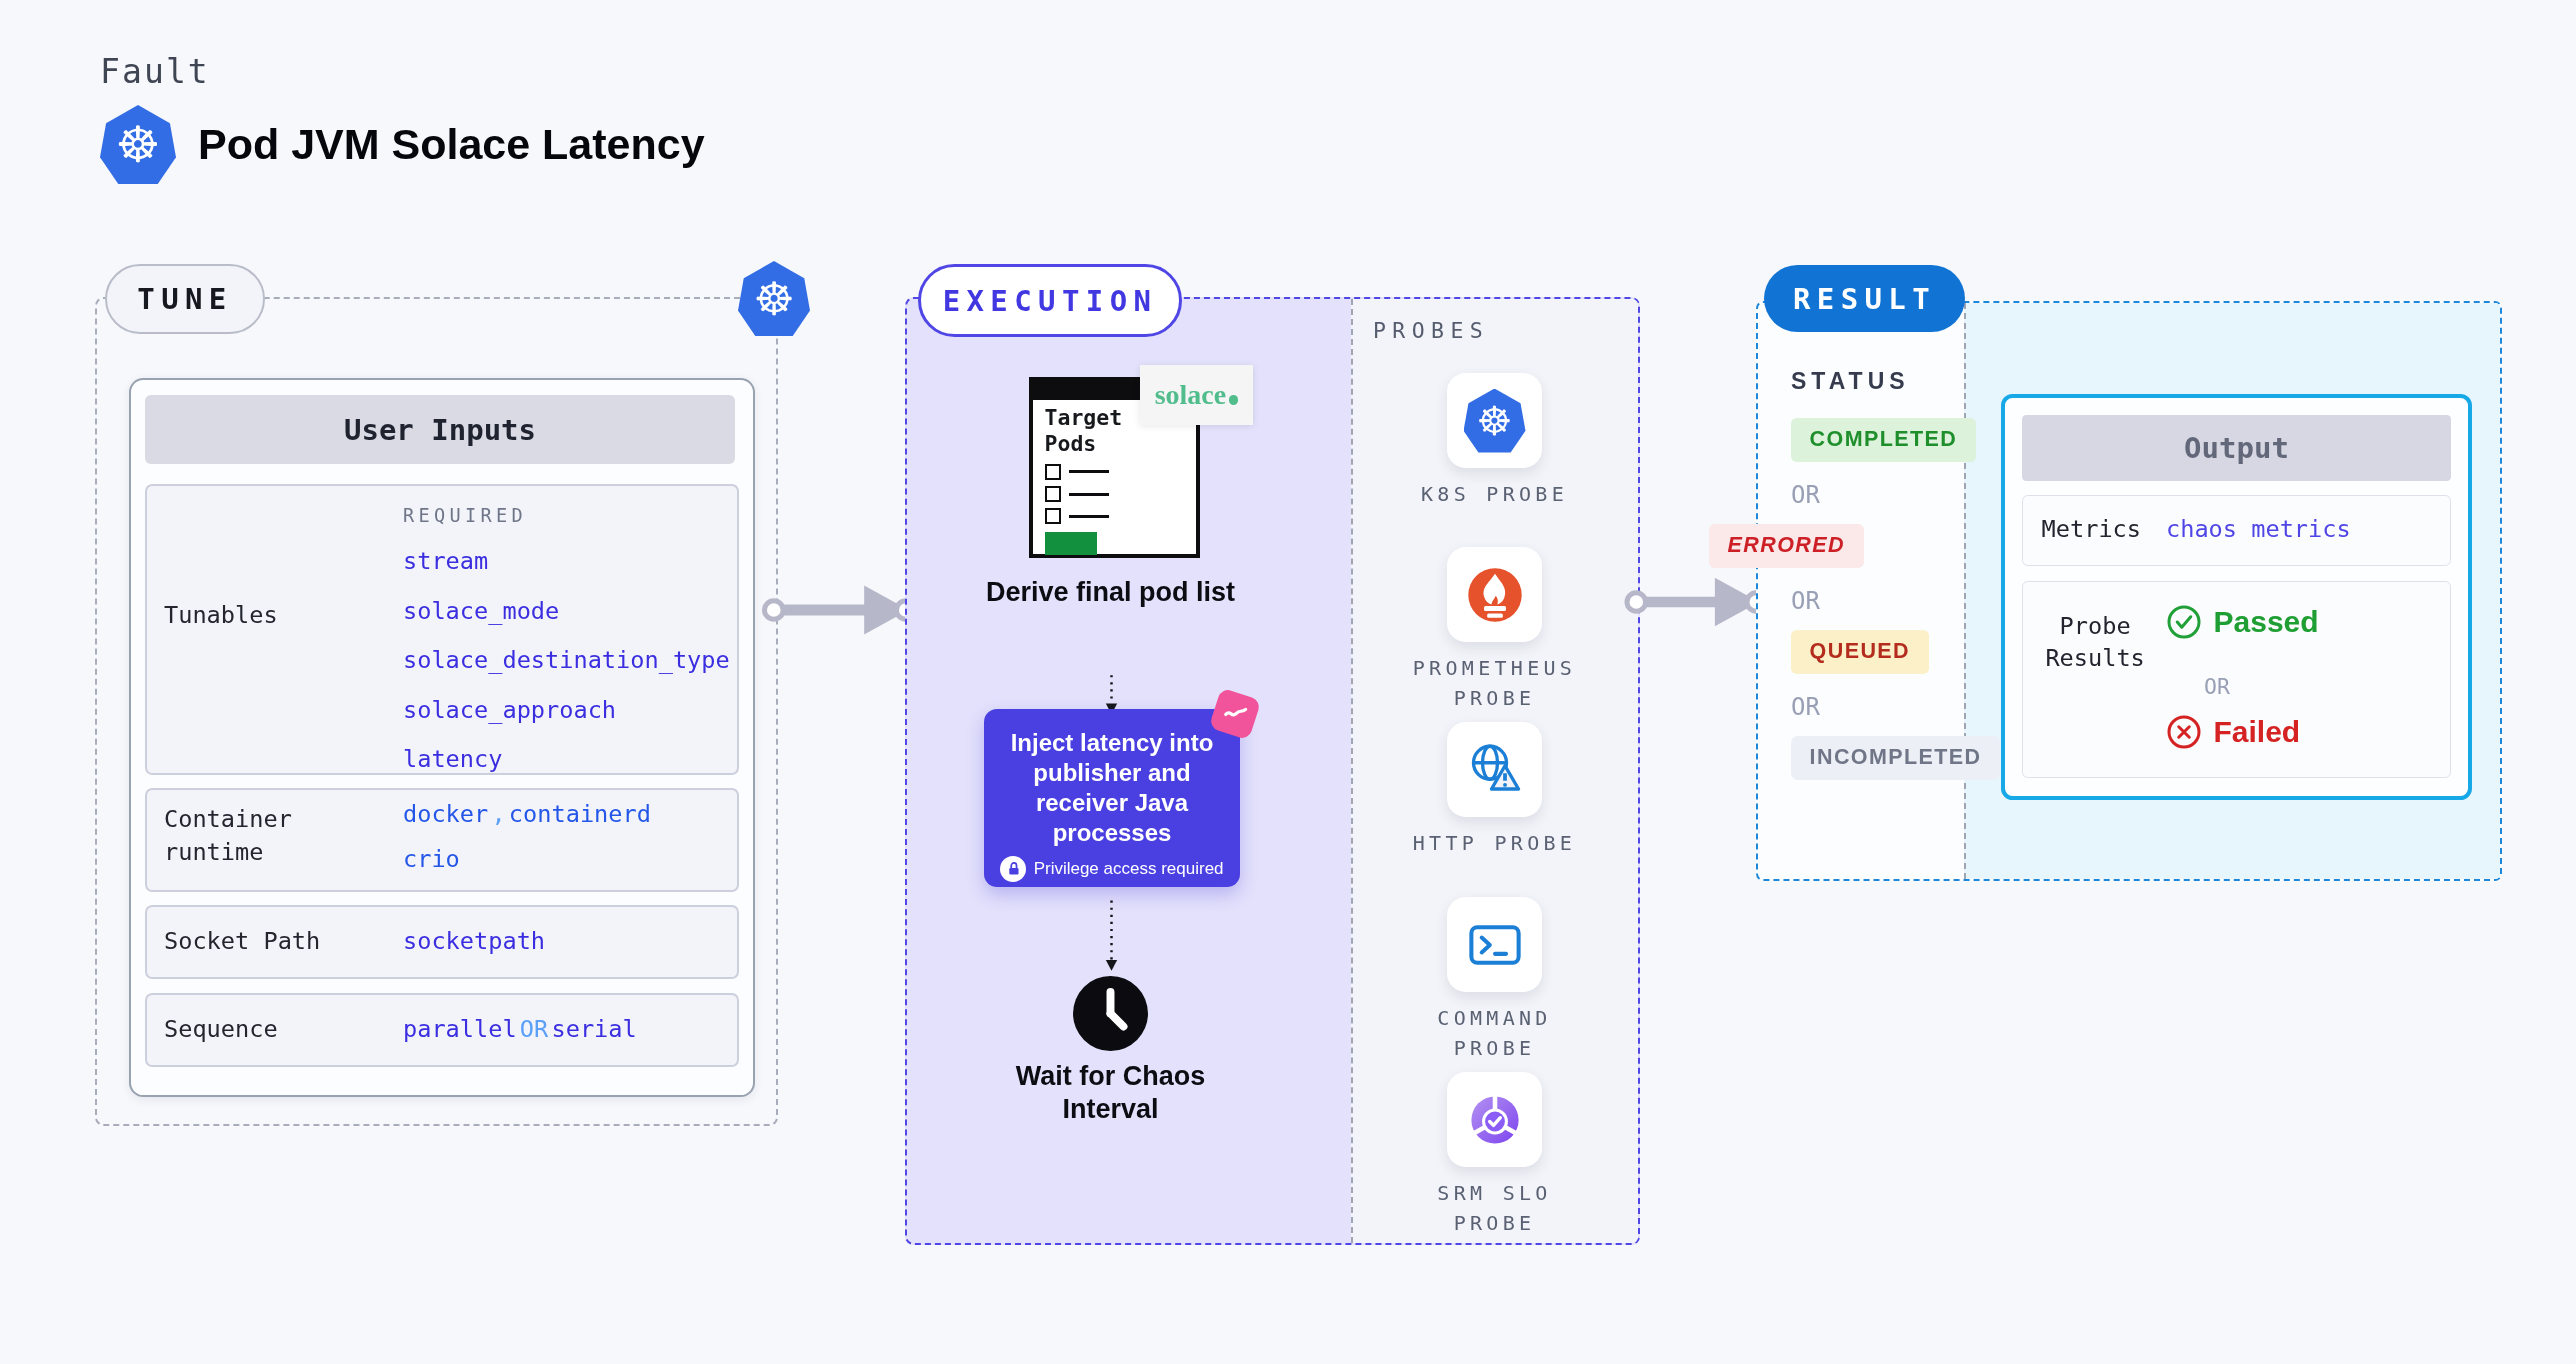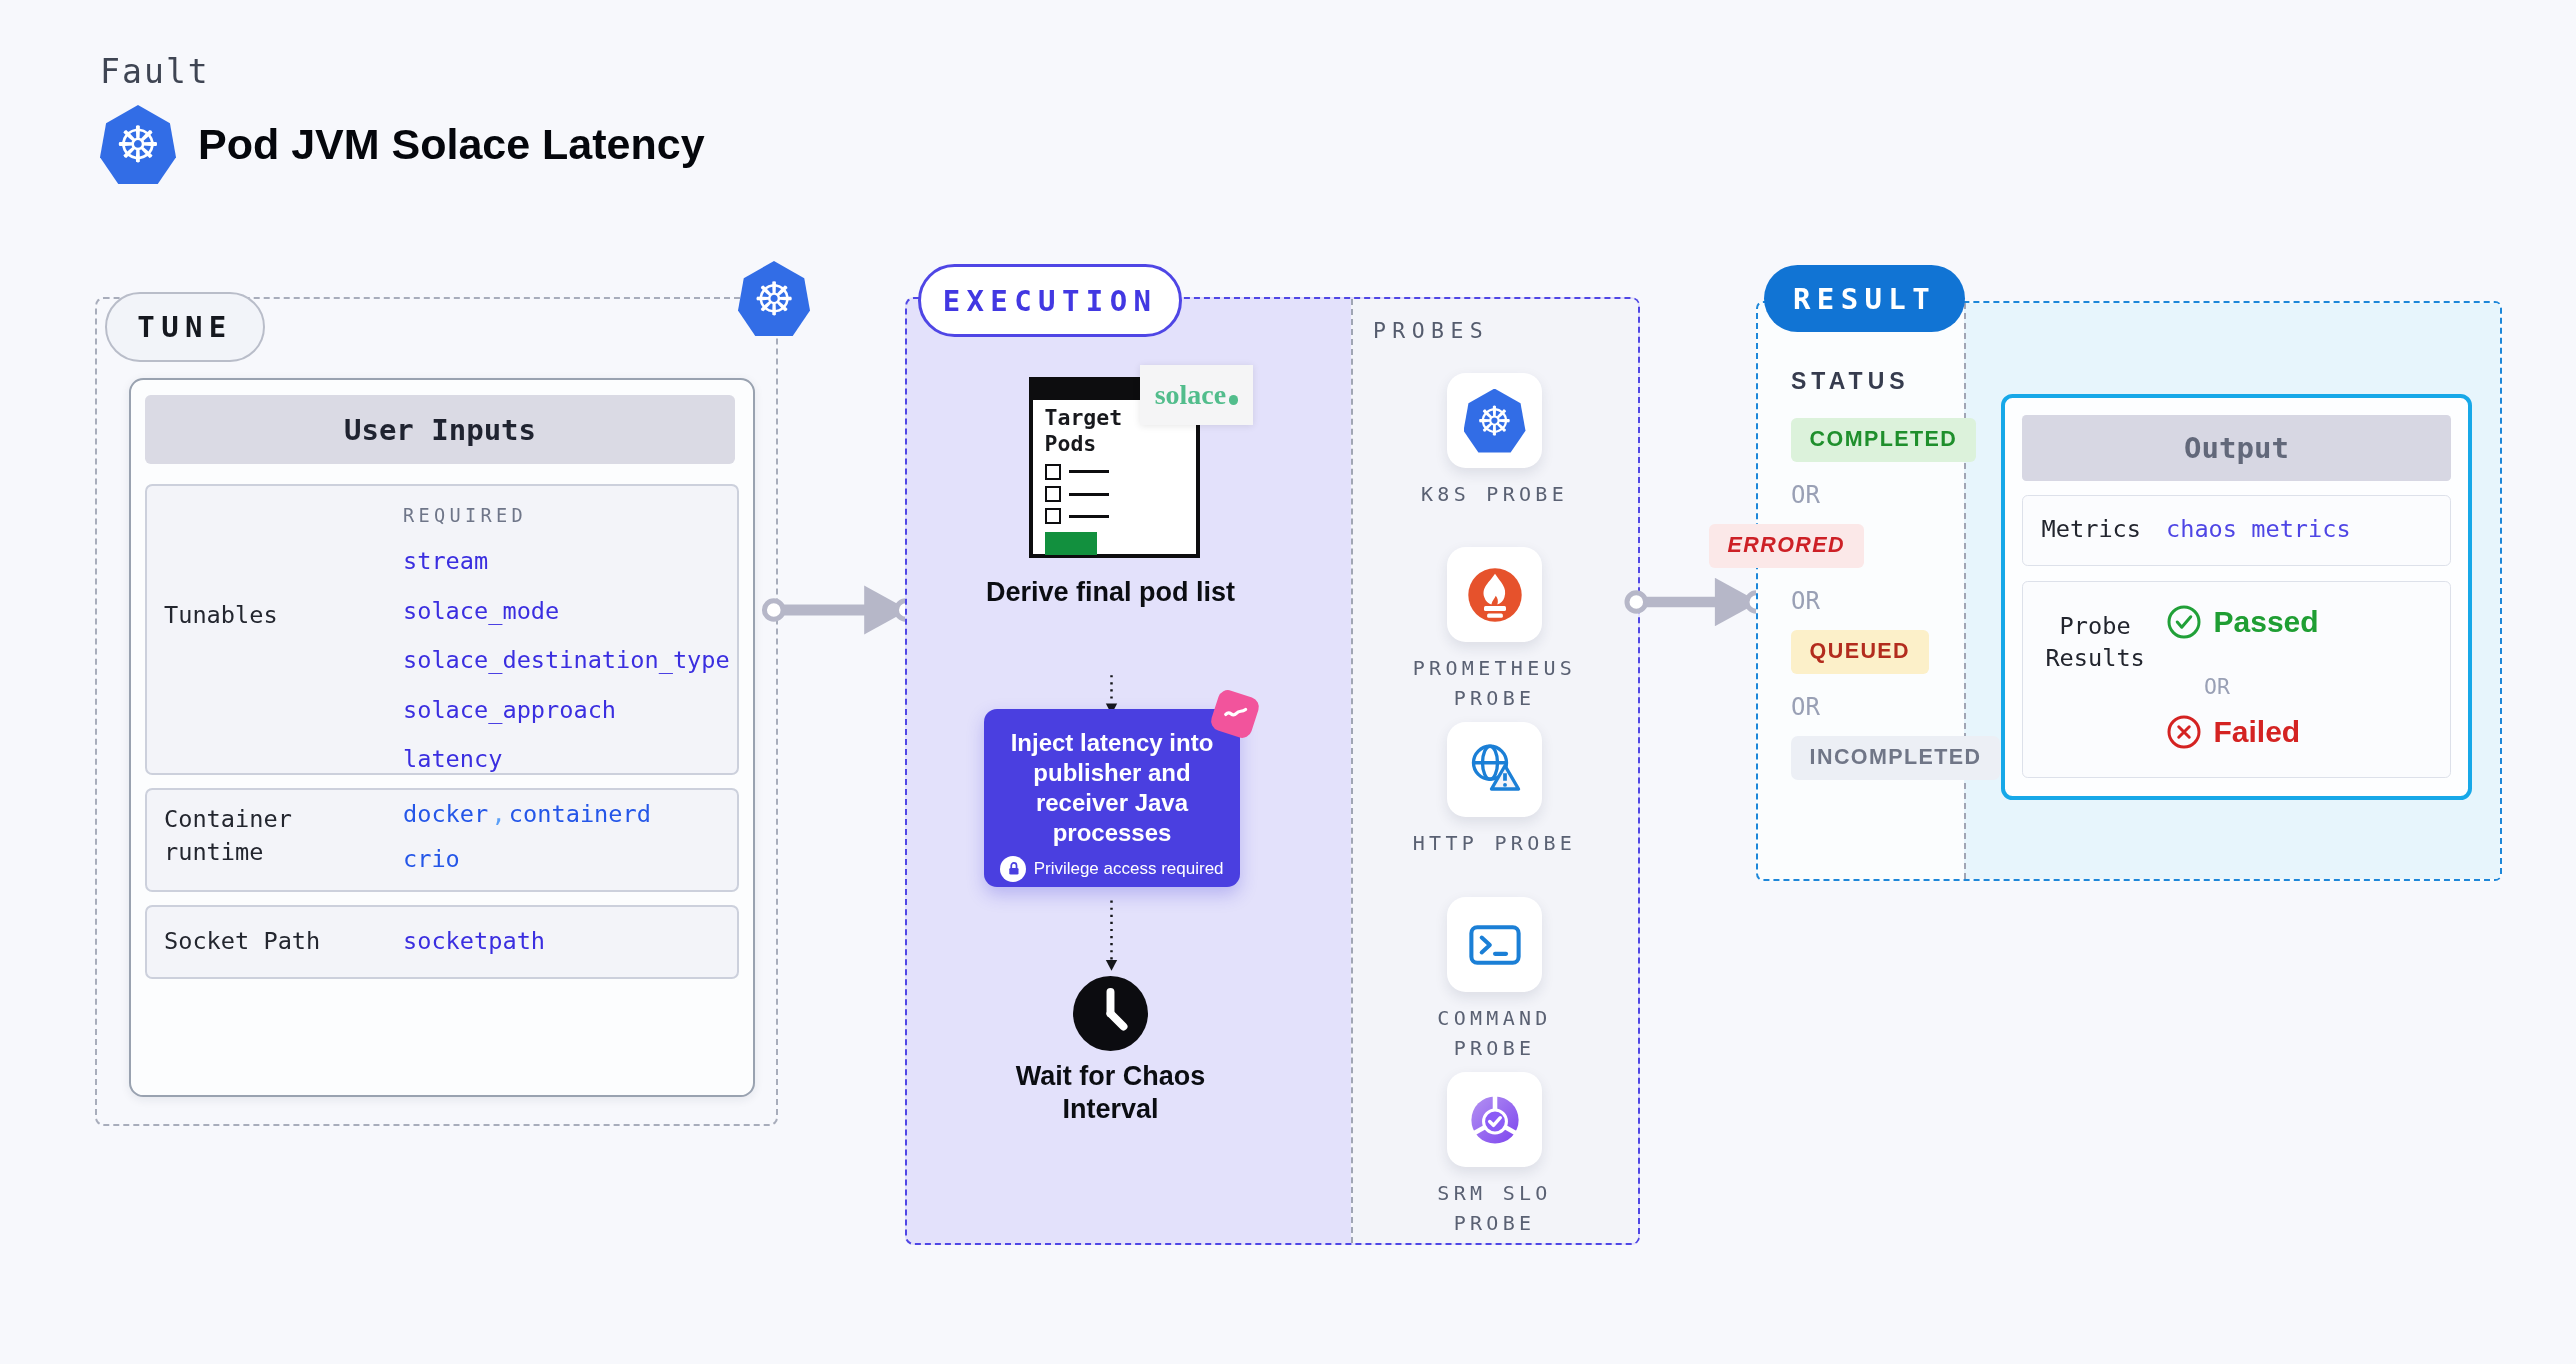--- a/index.html
+++ b/index.html
@@ -13,21 +13,21 @@
   .kicker{left:100px;top:52px;font-size:33px;color:#3f4553;letter-spacing:2.1px;}
   .k8s-hex{background:#326de6;color:#fff;display:flex;align-items:center;justify-content:center;
            clip-path:polygon(50% 0%,92% 23%,100% 66%,76% 100%,24% 100%,0% 66%,8% 23%);}
   .logo-badge{left:100px;top:105px;width:76px;height:79px;font-size:50px;}
   .page-title{left:198px;top:105px;height:79px;display:flex;align-items:center;
               font-size:43px;font-weight:bold;color:#05070c;}
 
   
   .tune-box{left:95px;top:297px;width:679px;height:825px;border:2.9px dashed #a8adbb;border-radius:8.6px;}
   .tune-pill{left:105px;top:264px;width:156px;height:66px;background:#f2f4f9;border:2.9px solid #b9bdc9;
-             border-radius:37px;font-size:29px;font-weight:bold;letter-spacing:6.4px;color:#15181f;margin-top:28px;}
+             border-radius:37px;font-size:29px;font-weight:bold;letter-spacing:6.4px;color:#15181f;}
   .tune-k8s{left:738px;top:261px;width:72px;height:75px;font-size:46px;}
 
   .user-inputs{left:129px;top:378px;width:622px;height:715px;background:#fcfdfe;border:2.9px solid #99a2b0;
                border-radius:14.3px;box-shadow:0 2.9px 10px rgba(30,40,70,.08);}
   .ui-header{left:145px;top:395px;width:590px;height:69px;background:#dadae4;border-radius:5.7px;
              font-size:29px;font-weight:bold;color:#1f2330;}
   .ui-row{background:#f3f4f9;border:2.1px solid #ccd0dc;border-radius:7.2px;}
   .row-tunables{left:145px;top:484px;width:590px;height:287px;}
   .row-runtime{left:145px;top:788px;width:590px;height:100px;}
   .row-socket{left:145px;top:905px;width:590px;height:70px;}
@@ -164,20 +164,28 @@
     <div class="abs rt-col">
       <div>
         <span class="val val-blue">docker</span>
         <span class="val val-light">,</span>
         <span class="val val-blue">containerd</span>
       </div>
       <div class="val val-blue">crio</div>
     </div>
   </div>
 
+  <div class="abs ui-row row-sequence">
+    <div class="abs row-label sq-label">Sequence</div>
+    <div class="abs sq-val">
+      <span class="val">parallel</span>
+      <span class="val val-light">OR</span>
+      <span class="val">serial</span>
+    </div>
+  </div>
 
   <svg class="abs flow-arrow" style="left:758px;top:574px" width="165" height="72" viewBox="0 0 230 100">
     <line x1="22" y1="50" x2="158" y2="50" stroke="#b6b7c8" stroke-width="15"></line>
     <polygon points="148,16 148,84 210,50" fill="#b6b7c8"></polygon>
     <circle cx="22" cy="50" r="13" fill="#fff" stroke="#b6b7c8" stroke-width="7"></circle>
     <circle cx="206" cy="50" r="13" fill="#fff" stroke="#b6b7c8" stroke-width="7"></circle>
   </svg>
 
   <div class="abs exec-box">
     <div class="probes-panel"></div>

